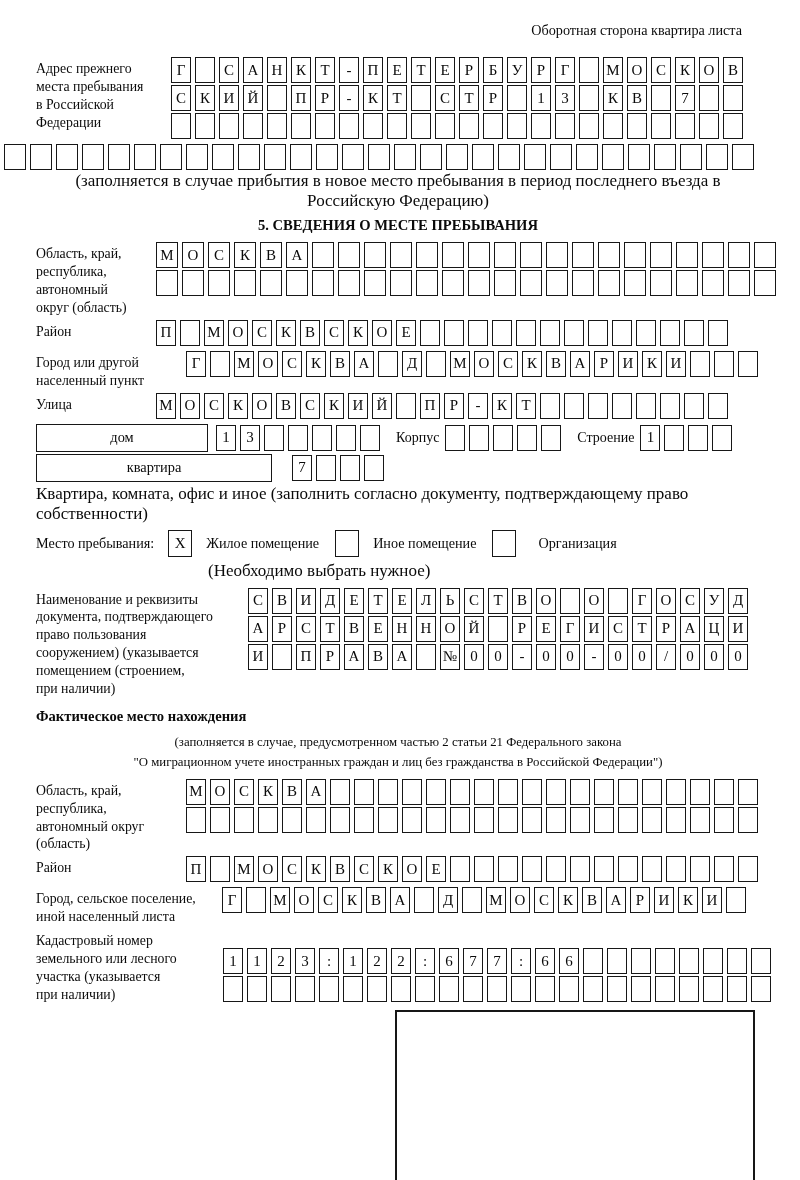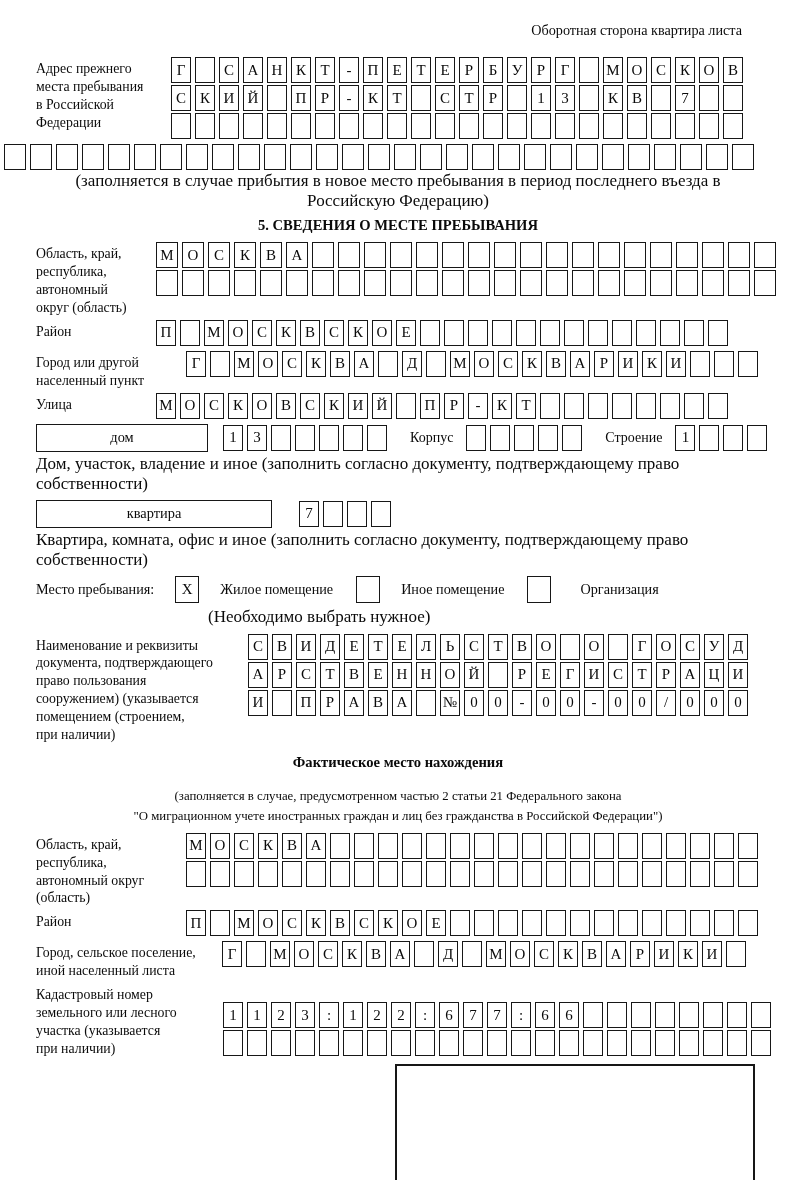--- a/index.html
+++ b/index.html
@@ -19,33 +19,33 @@
   .flabel{flex:none;font-size:13.8px;line-height:1.3;padding-top:3px;}
   .w120{width:120px}.w135{width:135px}.w150{width:150px}.w186{width:186px}.w212{width:212px}
   .overflow-row{margin-left:-32px;margin-bottom:1px;}
   .caption{font-size:17px;margin:1px 0 6px;}
   .center{text-align:center;}
   .sec-title{font-weight:bold;font-size:14.6px;text-align:center;margin:3px 0 8px;}
   .offset30{margin-left:30px;}
   .offset37{margin-left:37px;}
   .rows-drop{margin-top:19px;}
   
-  .inline-row{display:flex;align-items:center;margin-bottom:2px;gap:7px;}
+  .inline-row{display:flex;align-items:center;margin-bottom:2px;}
   .big-box{flex:none;box-sizing:border-box;border:1.7px solid #171717;height:28px;
            display:flex;align-items:center;justify-content:center;font-size:14.4px;}
   .dom-box{width:172px;margin-right:8px;}
   .kv-box{width:236px;margin-right:20px;}
   .inline-label{flex:none;font-size:14px;margin:0 6px 0 12px;}
   .check-box{flex:none;box-sizing:border-box;width:24px;height:27px;border:1.7px solid #171717;
              display:inline-flex;align-items:center;justify-content:center;font-size:15px;}
   .chk-label{flex:none;font-size:14.2px;}
   .lead-label{margin-right:14px;}
   .opt-gap{margin:0 16px 0 14px;}
   .choose-note{margin-left:172px;margin-top:4px;margin-bottom:7px;}
-  .fact-title{font-weight:bold;font-size:14.6px;text-align:center;margin:10px 0 16px;}
+  .fact-title{font-weight:bold;font-size:14.6px;text-align:left;margin:10px 0 8px;}
   .fact-notes{font-size:12.8px;text-align:center;line-height:1.55;margin-bottom:6px;}
   
   .stamp-box{box-sizing:border-box;margin:6px 0 6px 359px;width:360px;height:172px;
              border:2px solid #171717;background:#fff;}
   .stamp-caption{margin-left:344px;width:392px;text-align:center;font-size:12.8px;line-height:1.5;}
   .line{white-space:nowrap;}
 </style>
 </head>
 <body>
 
@@ -352,21 +352,20 @@
         <span class="cell"></span>
       </div>
     <div class="inline-label">Строение</div>
     <div class="cells-row" style="margin-bottom:0">
         <span class="cell">1</span>
         <span class="cell"></span>
         <span class="cell"></span>
         <span class="cell"></span>
       </div>
   </div>
-  <div class="caption">Дом, участок, владение и иное (заполнить согласно документу, подтверждающему право собственности)</div>
 
   <div class="inline-row">
     <div class="big-box kv-box">квартира</div>
     <div class="cells-row" style="margin-bottom:0">
         <span class="cell">7</span>
         <span class="cell"></span>
         <span class="cell"></span>
         <span class="cell"></span>
       </div>
   </div>

